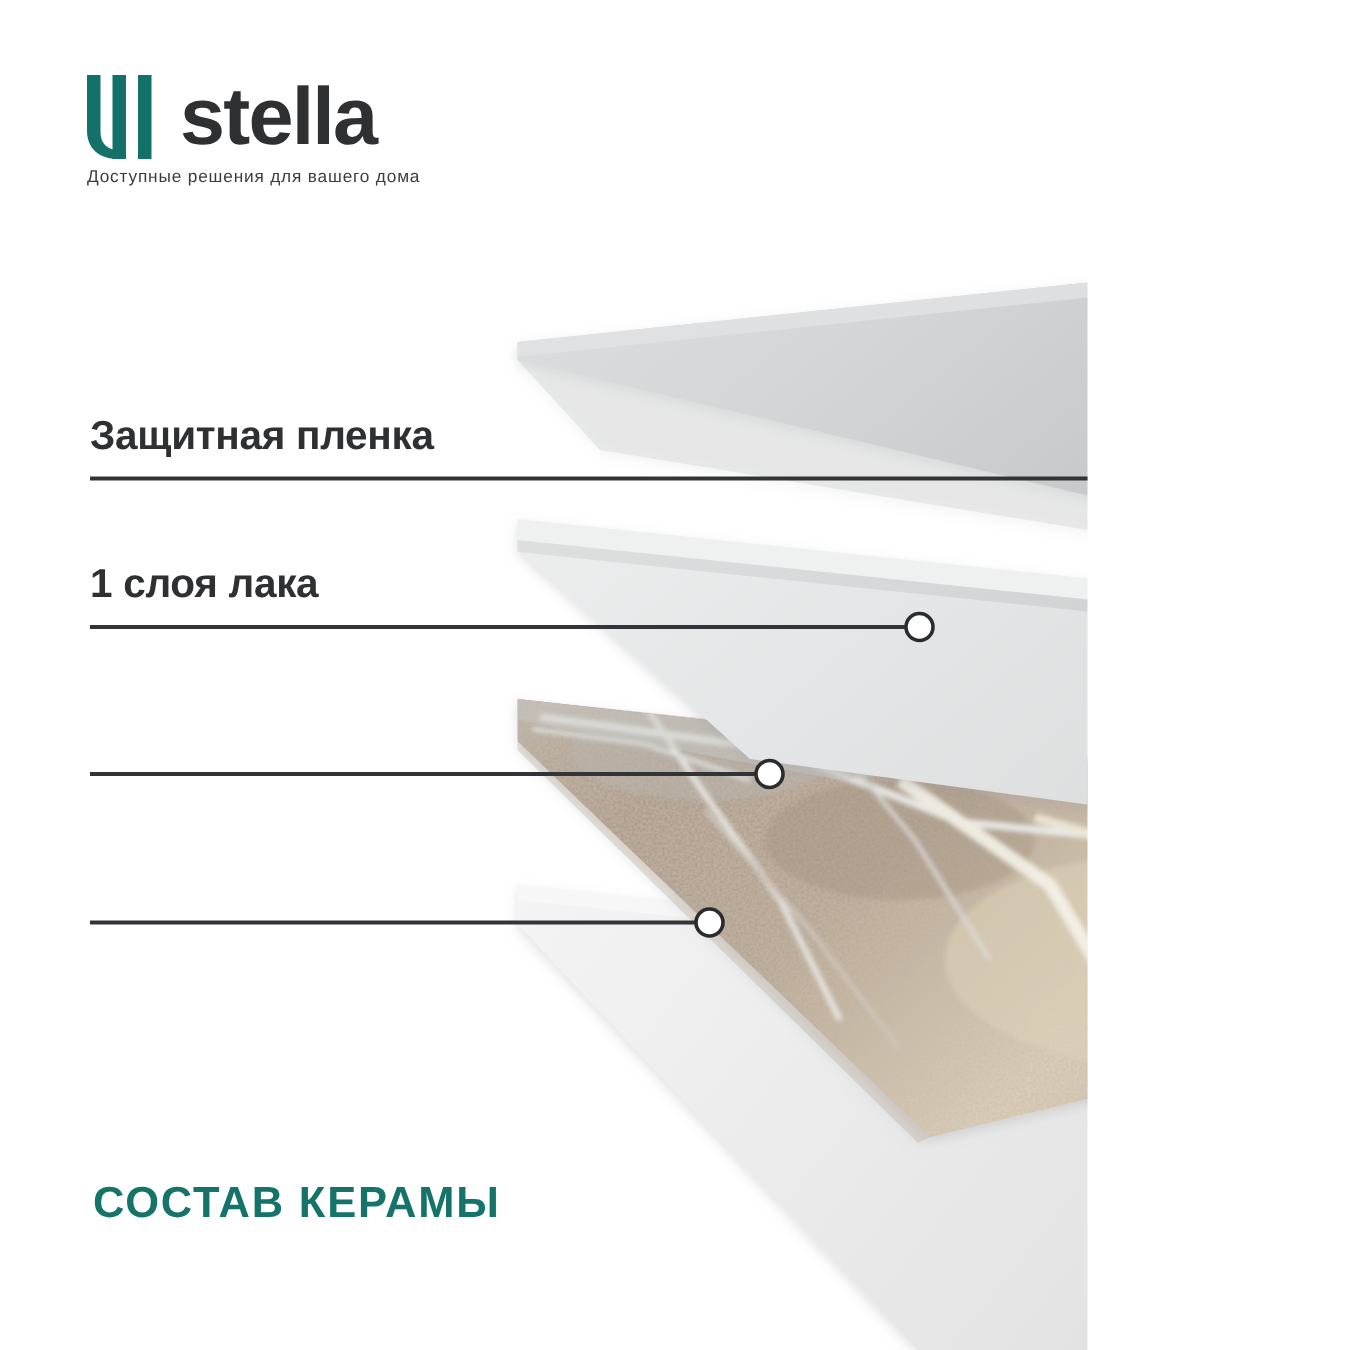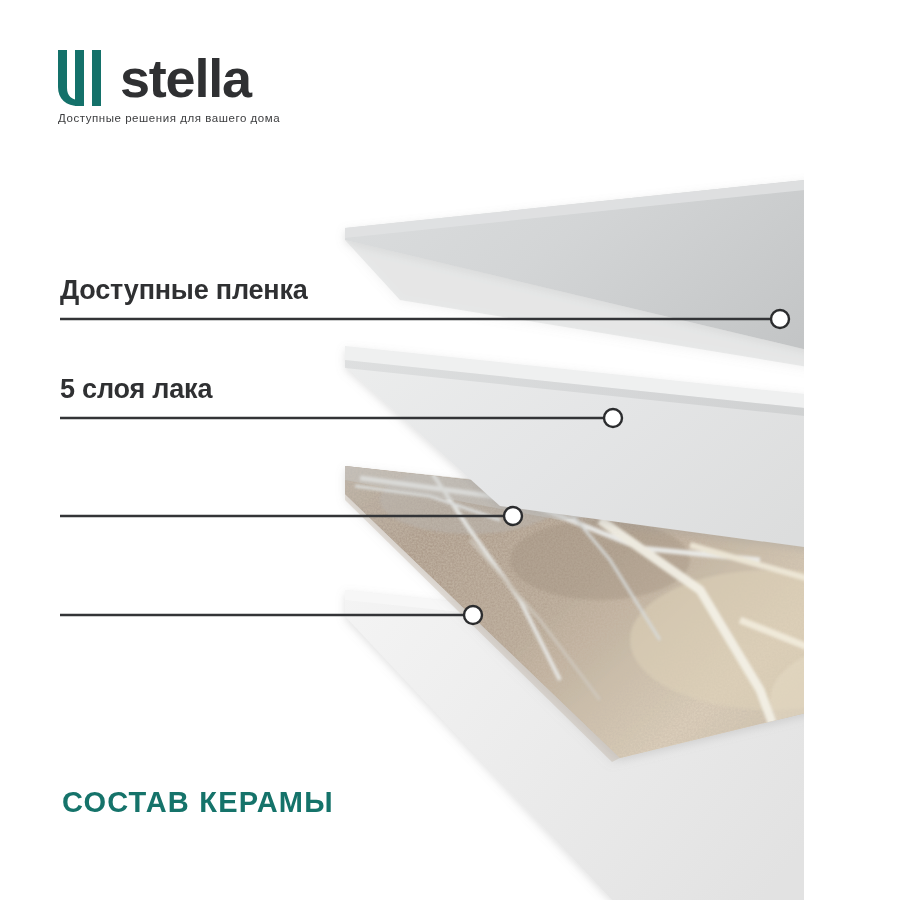--- a/index.html
+++ b/index.html
@@ -5,21 +5,21 @@
   html, body {
     margin: 0;
     padding: 0;
     background: #ffffff;
   }
   body {
     font-family: "Liberation Sans", sans-serif;
   }
   #page {
     position: relative;
-    width: 804px;
+    width: 725px;
     height: 900px;
     background: #ffffff;
     overflow: hidden;
   }
 
   
   #logo-block {
     position: absolute;
     left: 58px;
     top: 48px;
@@ -226,21 +226,21 @@
 
       <line x1="60" y1="516" x2="513" y2="516" stroke="#333437" stroke-width="2.6"></line>
       <circle cx="513" cy="516" r="9" fill="#ffffff" stroke="#2b2c2e" stroke-width="2.4"></circle>
 
       <line x1="60" y1="615" x2="473" y2="615" stroke="#333437" stroke-width="2.6"></line>
       <circle cx="473" cy="615" r="9" fill="#ffffff" stroke="#2b2c2e" stroke-width="2.4"></circle>
     </g>
   </svg>
 
   <div class="callout" style="top:274px">
-    <div class="callout-text">Доступные пленка</div>
+    <div class="callout-text">Защитная пленка</div>
   </div>
   <div class="callout" style="top:373px">
-    <div class="callout-text">5 слоя лака</div>
+    <div class="callout-text">1 слоя лака</div>
   </div>
 
   <div id="bottom-title">СОСТАВ КЕРАМЫ</div>
 
 </div>
 
 </body></html>

